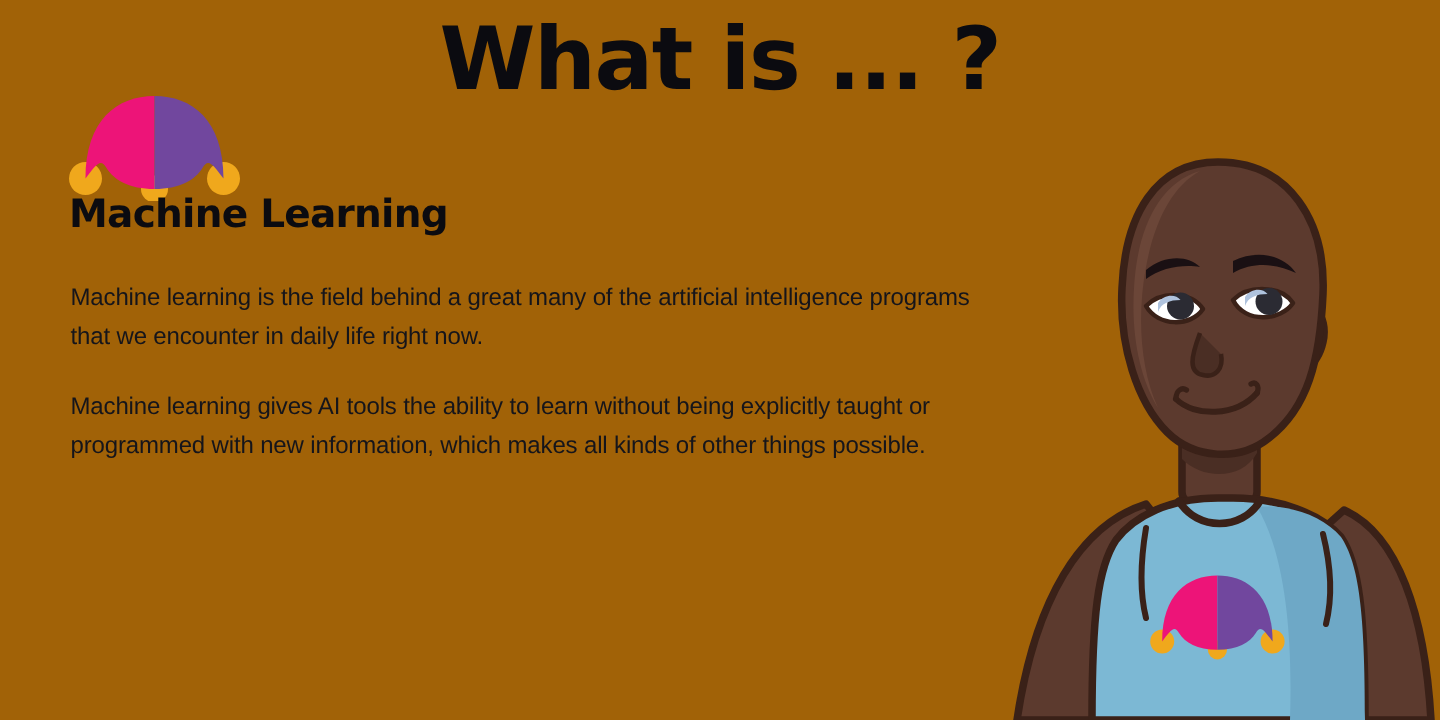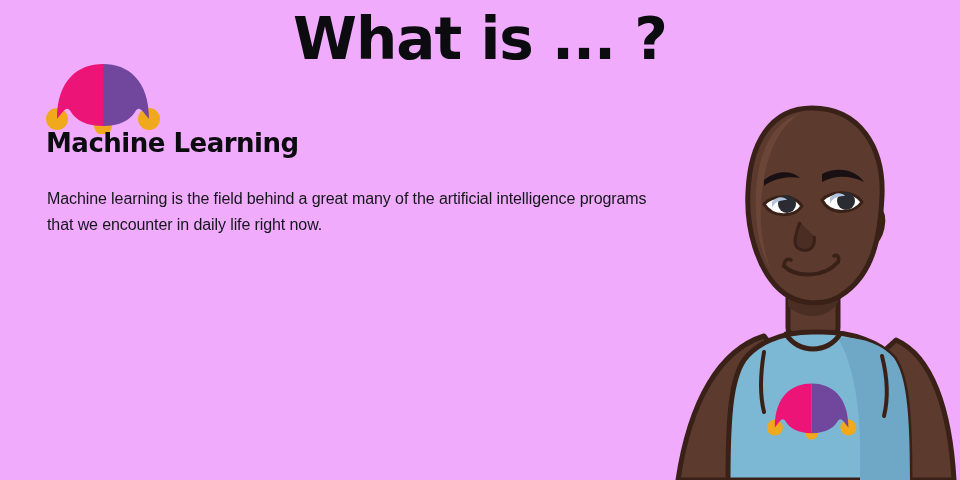--- a/index.html
+++ b/index.html
@@ -9,21 +9,21 @@
   body {
     width: 960px;
     height: 480px;
     overflow: hidden;
     font-family: "Liberation Sans", sans-serif;
   }
   #slide {
     position: relative;
     width: 960px;
     height: 480px;
-    background: #f0abfc;
+    background: #a16207;
     overflow: hidden;
   }
 
   
   #slide-title {
     position: absolute;
     top: 6px;
     left: 0;
     width: 960px;
     text-align: center;
@@ -99,20 +99,21 @@
       <path d="M11 57 C 11 18, 32 2, 57 2 L 57 64 C 40 64, 30 58, 25 50 C 21 43, 18 48, 11 57 Z" fill="#ED1478"></path>
 
       <path d="M103 57 C 103 18, 82 2, 57 2 L 57 64 C 74 64, 84 58, 89 50 C 93 43, 96 48, 103 57 Z" fill="#71479E"></path>
     </svg>
   </div>
 
   <div id="subject-heading">Machine Learning</div>
 
   <div id="body-copy">
     <p class="para">Machine learning is the field behind a great many of the artificial intelligence programs that we encounter in daily life right now.</p>
+    <p class="para">Machine learning gives AI tools the ability to learn without being explicitly taught or programmed with new information, which makes all kinds of other things possible.</p>
   </div>
 
   <div id="character">
     <svg viewBox="0 0 300 380" width="300" height="380">
 
       <path d="M104 236 C 60 250, 30 300, 18 380 L 86 380 C 92 320, 110 288, 132 272 Z" fill="#5C3A2E" stroke="#3A2118" stroke-width="5" stroke-linejoin="round"></path>
 
       <path d="M236 240 C 272 256, 290 310, 294 380 L 236 380 C 230 322, 214 290, 196 276 Z" fill="#5C3A2E" stroke="#3A2118" stroke-width="5" stroke-linejoin="round"></path>
 
       <path d="M128 176 L 128 228 C 128 244, 178 244, 178 228 L 178 176 Z" fill="#5C3A2E" stroke="#3A2118" stroke-width="5" stroke-linejoin="round"></path>

